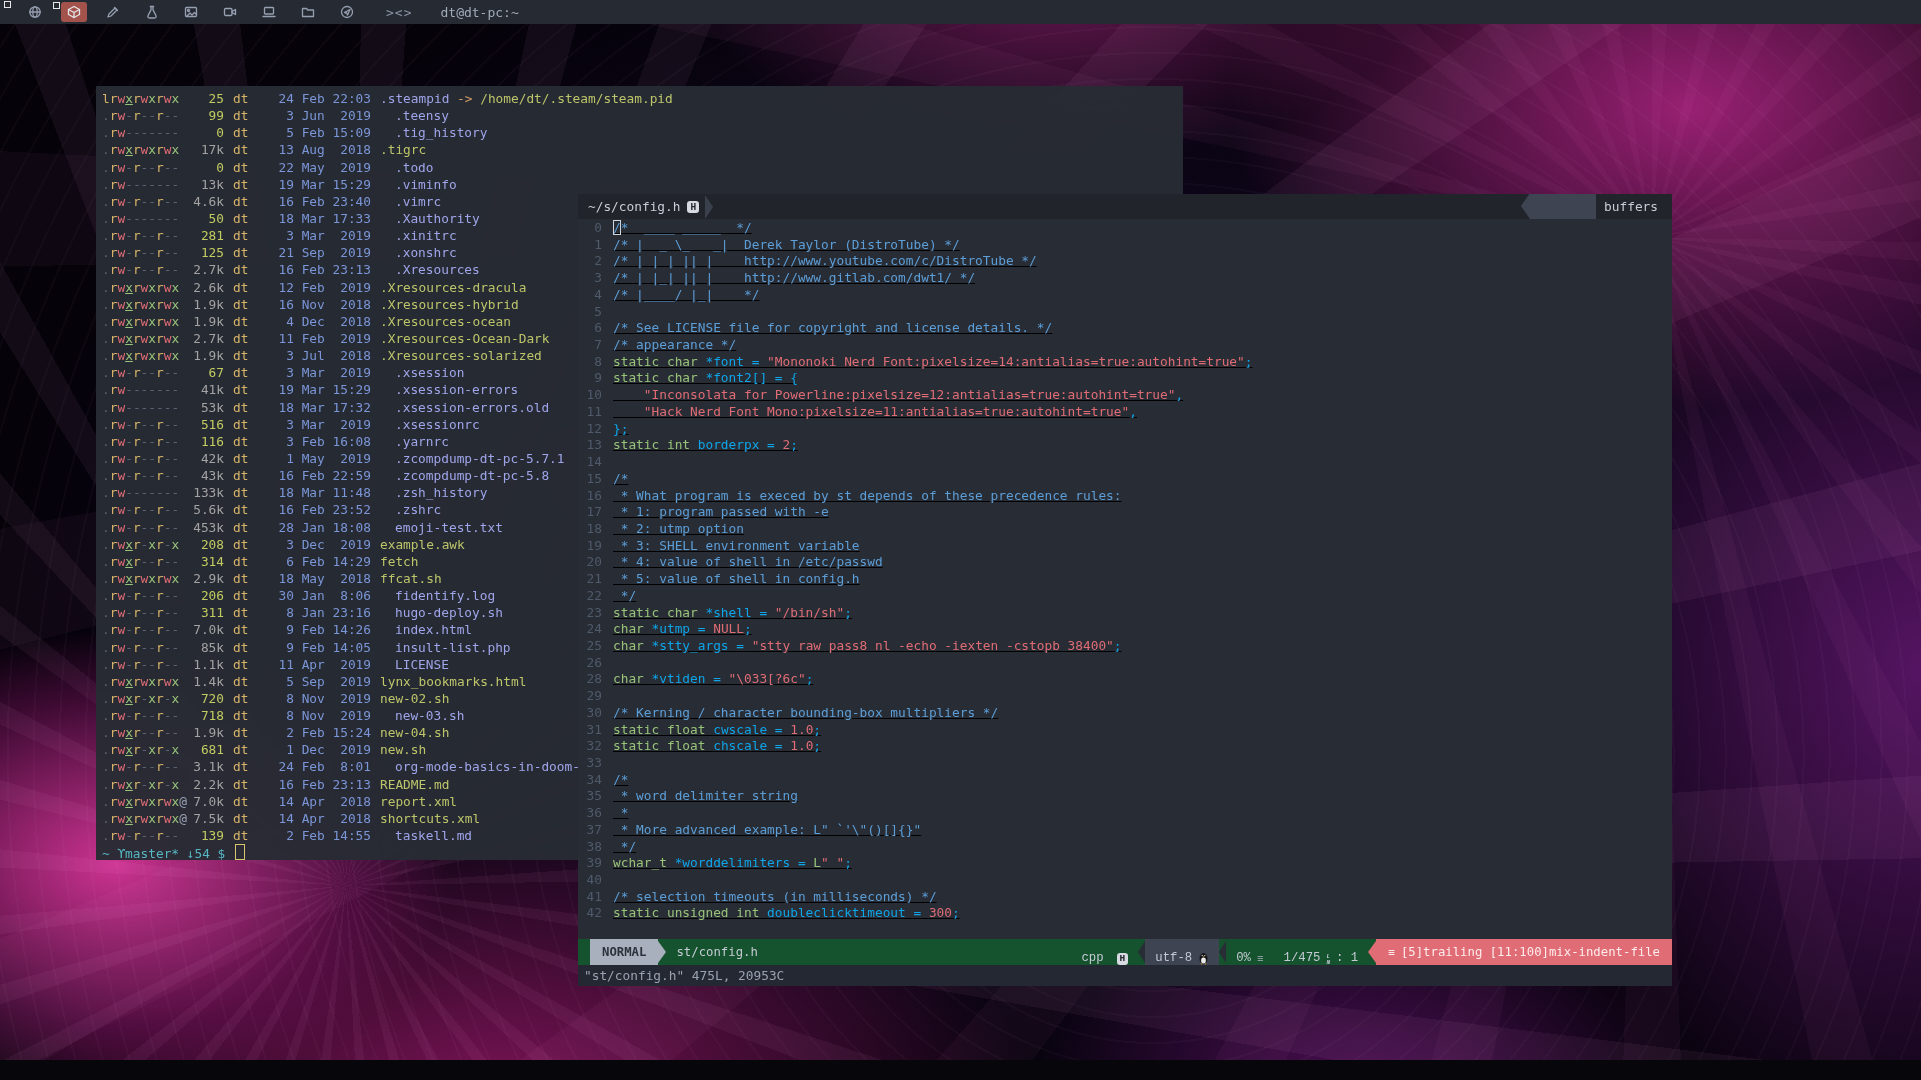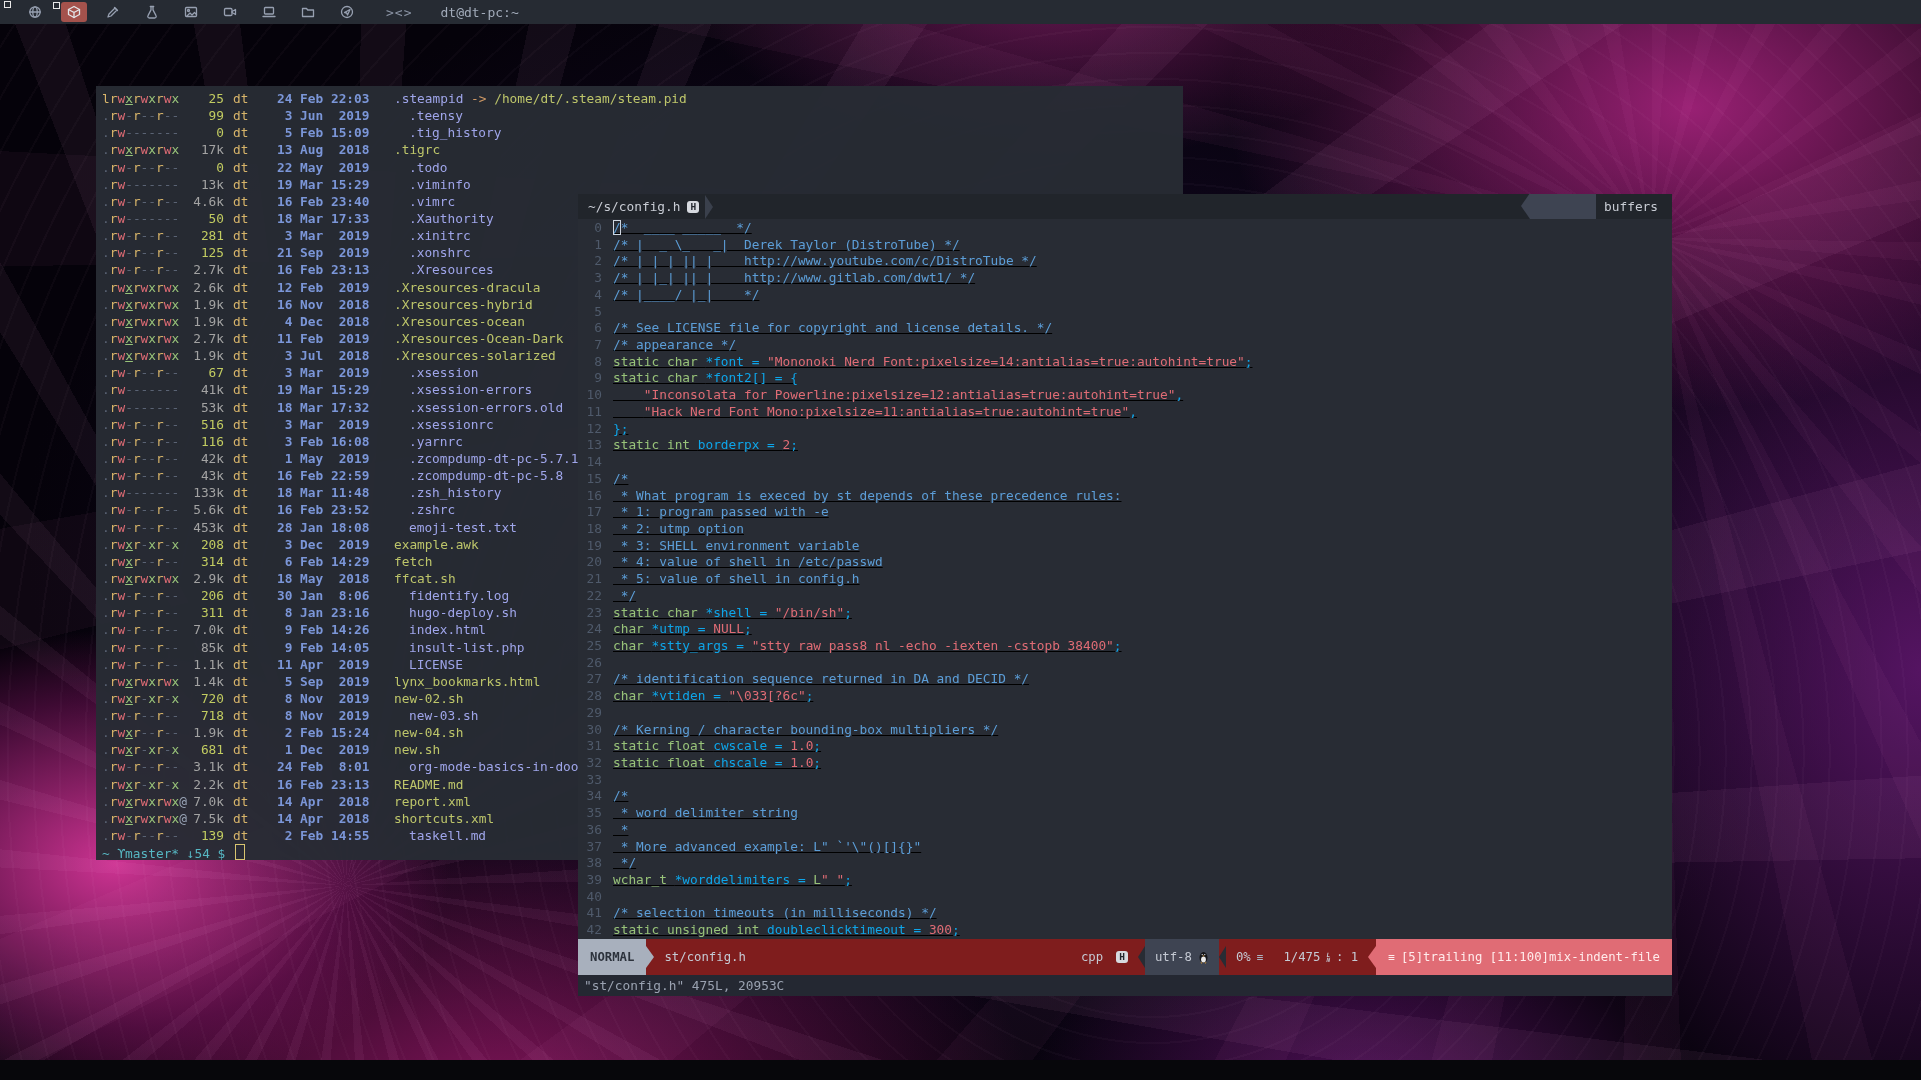--- a/index.html
+++ b/index.html
@@ -32,21 +32,21 @@
   .tb-icon.active svg{stroke:#e3e6ea;}
   .tb-fish{color:#8b94a5;font-size:13px;margin-left:26px;letter-spacing:1px;}
   .tb-host{color:#a2abba;font-size:13px;margin-left:28px;}
   
   .terminal{position:absolute;left:96px;top:86px;width:1087px;height:774px;
     background:rgba(39,43,52,.97);padding:4px 0 0 6px;box-sizing:border-box;font-size:12.8px;}
   .trow{height:17.15px;line-height:17.15px;white-space:pre;display:flex;}
   .t-perms{display:inline-block;width:86px;}
   .t-size{display:inline-block;width:36px;text-align:right;margin-right:9px;}
   .t-user{display:inline-block;width:17px;color:#d7b46a;margin-right:27px;}
-  .t-date{display:inline-block;width:94px;color:#7b96d8;margin-right:23px;font-weight:bold;}
+  .t-date{display:inline-block;width:94px;color:#7b96d8;text-align:right;margin-right:9px;}
   .c-dim{color:#5a6374;} .c-yel{color:#d7b46a;} .c-red{color:#e06c75;} .c-grn{color:#98c379;} .c-lgt{color:#98a3b5;}
   .xu{text-decoration:underline;}
   .sz-b{color:#c2cc61;} .sz-k{color:#a3a3a3;}
   .fn-file{color:#9fa5ea;margin-left:15px;} .fn-exec{color:#bdc56a;} .fn-link{color:#9fa5ea;}
   .lnk-arrow{color:#d19a66;} .lnk-target{color:#bdc56a;}
   .prompt{height:17.15px;line-height:17.15px;color:#56b6c2;white-space:pre;}
   .pcursor{display:inline-block;width:8px;height:14px;border:1px solid #d8c570;vertical-align:-2px;margin-left:2px;}
   
   .vim{position:absolute;left:578px;top:194px;width:1094px;height:788px;background:#282c34;
     box-sizing:border-box;font-size:12.8px;}
@@ -58,26 +58,26 @@
   .band-in{width:0;height:0;border-top:13px solid transparent;border-bottom:13px solid transparent;border-right:9px solid #3e4452;}
   .buffers{background:#21252b;height:100%;display:flex;align-items:center;padding:0 14px 0 8px;color:#c8ccd4;}
   .hbox{display:inline-block;background:#d7dae0;color:#23272e;font-weight:bold;font-size:9.5px;
     line-height:12px;padding:0 3px;border-radius:3px;margin-left:7px;}
   .code{height:719px;overflow:hidden;padding-top:1px;}
   .cline{height:16.72px;line-height:16.72px;white-space:pre;text-decoration:underline;}
   .lnum{display:inline-block;width:24px;text-align:right;color:#4f5a6b;margin-right:11px;}
   .tk-c{color:#5c9ed8;} .tk-k{color:#98c379;} .tk-s{color:#e06c75;} .tk-m{color:#e06c75;} .tk-n{color:#0ea5e9;}
   .vcursor{outline:1px solid #cfd6e0;outline-offset:-1px;}
   
-  .statusline{height:36px;background:#7f1d1d;display:flex;align-items:center;color:#c5cad4;font-size:12.3px;}
+  .statusline{height:26px;background:#14532d;display:flex;align-items:center;color:#c5cad4;font-size:12.3px;padding-left:12px;}
   .sl-mode{background:#a8b0bd;color:#2c323c;font-weight:bold;padding:0 12px;height:100%;display:flex;align-items:center;}
   .sep-mode{width:0;height:0;border-top:11px solid transparent;border-bottom:11px solid transparent;border-left:8px solid #a8b0bd;}
   .sl-file{padding:0 10px;}
   .sl-fill{flex:1;}
-  .sl-seg{display:flex;align-items:center;gap:6px;padding:0 10px;height:100%;}
+  .sl-seg{display:flex;align-items:flex-end;gap:6px;padding:0 10px;height:100%;font-family:Liberation Mono, monospace;}
   .sl-enc{background:#3e4452;}
   .chev{width:0;height:0;border-top:11px solid transparent;border-bottom:11px solid transparent;border-right:7px solid #282c34;}
   .ham{color:#aab2bf;font-size:11px;}
   .lnic{display:inline-flex;flex-direction:column;font-size:6px;line-height:5.5px;color:#c5cad4;font-weight:bold;}
   .red-sep{width:0;height:0;border-top:11px solid transparent;border-bottom:11px solid transparent;border-right:8px solid #e06c75;}
   .sl-lint{background:#e06c75;color:#ffecec;padding:0 12px;height:100%;display:flex;align-items:center;gap:6px;}
   .sl-lint .ham{color:#ffecec;}
   .cmdline{height:21px;line-height:21px;background:#242832;color:#9aa2b1;padding-left:6px;white-space:pre;}
 </style>
 </head>
@@ -235,21 +235,20 @@
         <div class="cline"><span class="lnum">17</span><span class="tk-c"> * 1: program passed with -e</span></div>
         <div class="cline"><span class="lnum">18</span><span class="tk-c"> * 2: utmp option</span></div>
         <div class="cline"><span class="lnum">19</span><span class="tk-c"> * 3: SHELL environment variable</span></div>
         <div class="cline"><span class="lnum">20</span><span class="tk-c"> * 4: value of shell in /etc/passwd</span></div>
         <div class="cline"><span class="lnum">21</span><span class="tk-c"> * 5: value of shell in config.h</span></div>
         <div class="cline"><span class="lnum">22</span><span class="tk-c"> */</span></div>
         <div class="cline"><span class="lnum">23</span><span class="tk-k">static char </span><span class="tk-n">*shell = </span><span class="tk-s">"/bin/sh"</span><span class="tk-n">;</span></div>
         <div class="cline"><span class="lnum">24</span><span class="tk-k">char </span><span class="tk-n">*utmp = </span><span class="tk-m">NULL</span><span class="tk-n">;</span></div>
         <div class="cline"><span class="lnum">25</span><span class="tk-k">char </span><span class="tk-n">*stty_args = </span><span class="tk-s">"stty raw pass8 nl -echo -iexten -cstopb 38400"</span><span class="tk-n">;</span></div>
         <div class="cline"><span class="lnum">26</span></div>
-        <div class="cline"><span class="lnum">27</span><span class="tk-c">/* identification sequence returned in DA and DECID */</span></div>
         <div class="cline"><span class="lnum">28</span><span class="tk-k">char </span><span class="tk-n">*vtiden = </span><span class="tk-s">"\033[?6c"</span><span class="tk-n">;</span></div>
         <div class="cline"><span class="lnum">29</span></div>
         <div class="cline"><span class="lnum">30</span><span class="tk-c">/* Kerning / character bounding-box multipliers */</span></div>
         <div class="cline"><span class="lnum">31</span><span class="tk-k">static float </span><span class="tk-n">cwscale = </span><span class="tk-m">1.0</span><span class="tk-n">;</span></div>
         <div class="cline"><span class="lnum">32</span><span class="tk-k">static float </span><span class="tk-n">chscale = </span><span class="tk-m">1.0</span><span class="tk-n">;</span></div>
         <div class="cline"><span class="lnum">33</span></div>
         <div class="cline"><span class="lnum">34</span><span class="tk-c">/*</span></div>
         <div class="cline"><span class="lnum">35</span><span class="tk-c"> * word delimiter string</span></div>
         <div class="cline"><span class="lnum">36</span><span class="tk-c"> *</span></div>
         <div class="cline"><span class="lnum">37</span><span class="tk-c"> * More advanced example: L" `'\"()[]{}"</span></div>

